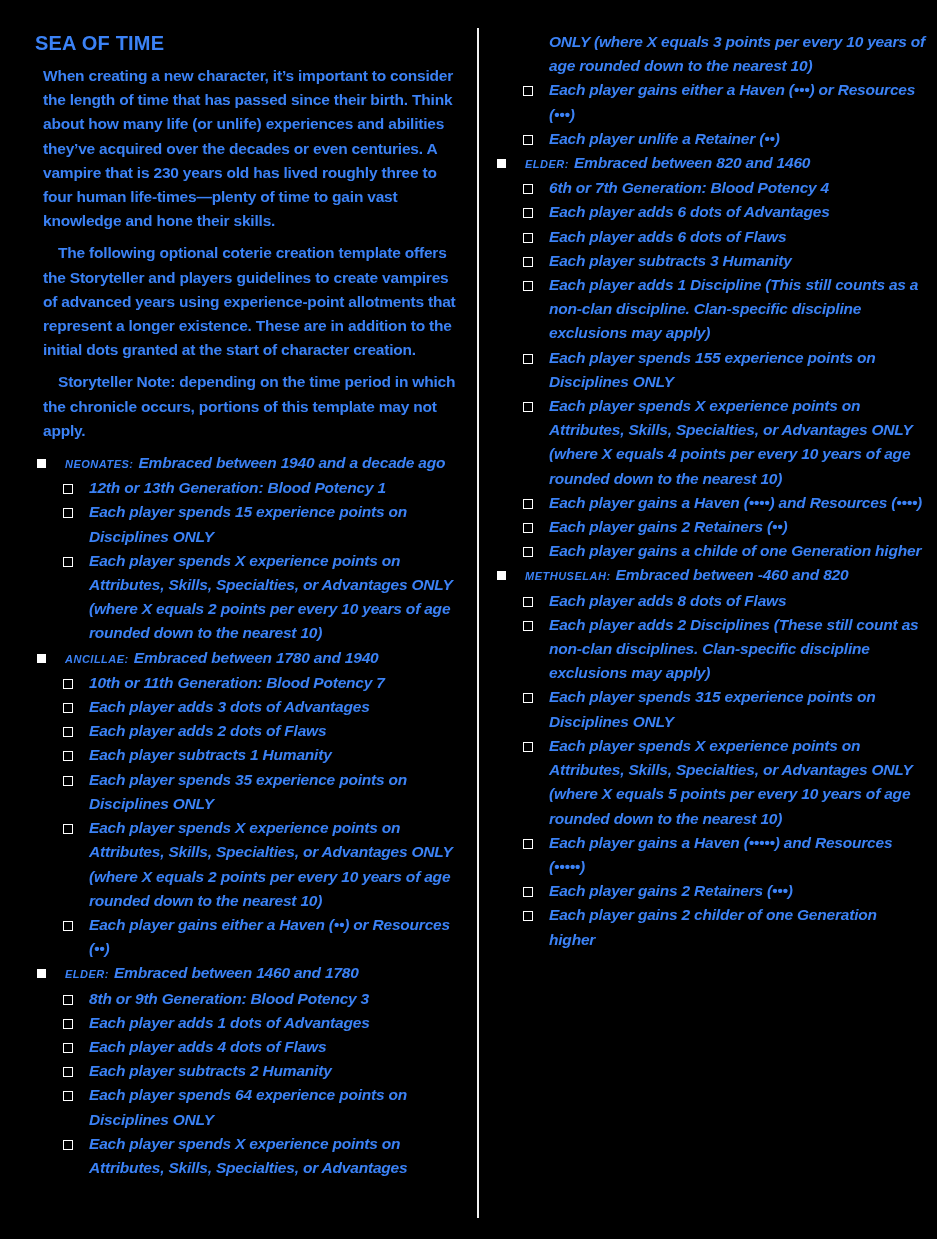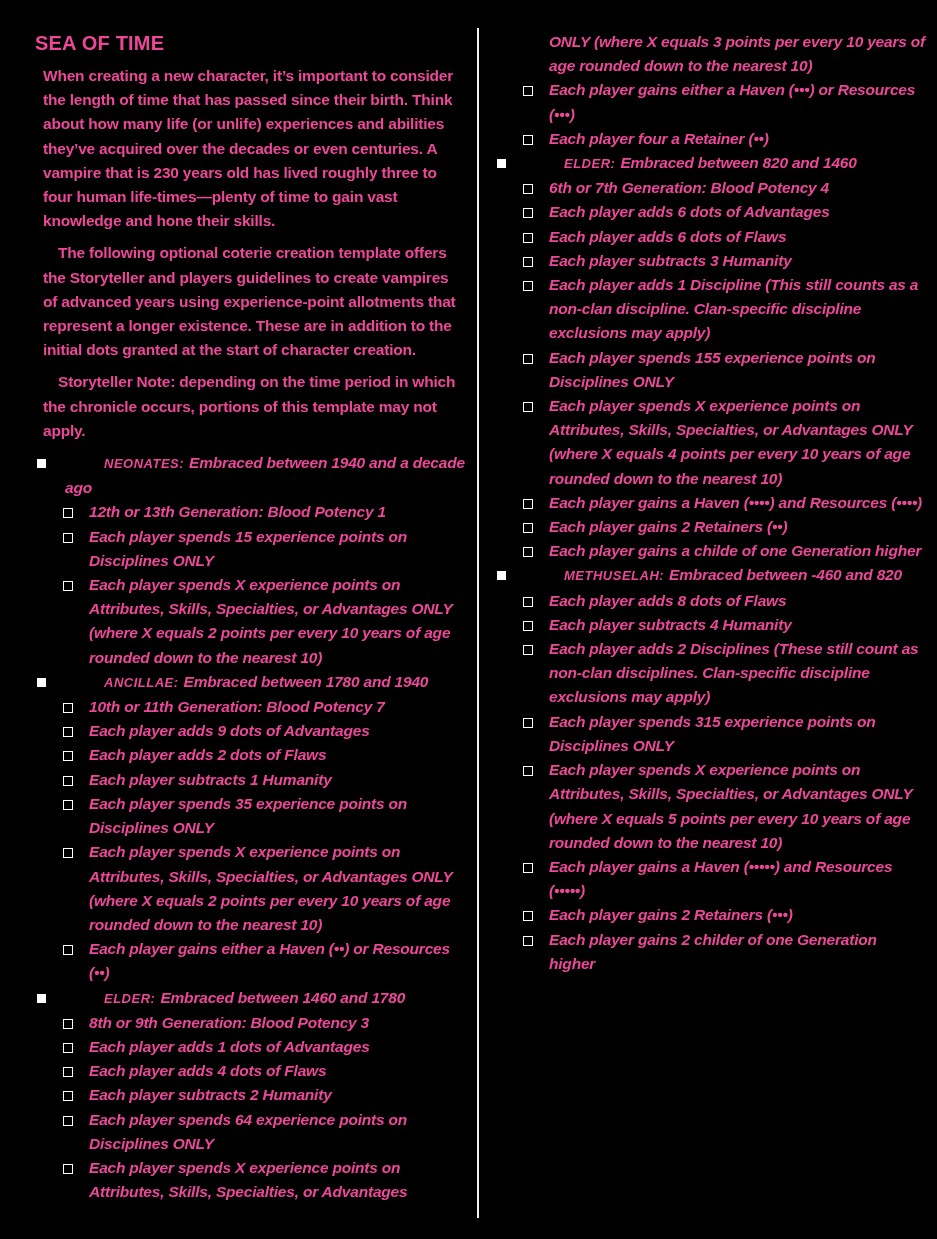--- a/index.html
+++ b/index.html
@@ -6,21 +6,21 @@
   body {
     width: 937px; height: 1239px;
     background: #000000;
     overflow: hidden;
     font-family: "Liberation Sans", sans-serif;
   }
   .page {
     position: relative;
     width: 937px; height: 1239px;
     background: #000000;
-    color: #ec4899;
+    color: #3b82f6;
     font-weight: bold;
   }
   .divider {
     position: absolute;
     left: 477px; top: 28px;
     width: 2px; height: 1190px;
     background: #f2f2f2;
   }
   .col {
     position: absolute;
@@ -51,81 +51,79 @@
   }
   .b2 {
     position: absolute;
     left: 28px; top: 8px;
     width: 10px; height: 10px;
     border: 1.6px solid #ffffff;
     box-sizing: border-box;
     background: transparent;
   }
   .sc {
-    font-size: 13px;
+    font-size: 11px;
     letter-spacing: 0.5px;
     margin-right: 5px;
-    margin-left: 39px;
   }
 </style>
 </head>
 <body>
 
 <div class="page">
   <div class="divider"></div>
 
   <div class="col col-left">
     <h1 class="title">SEA OF TIME</h1>
     <p class="intro">When creating a new character, it’s important to consider the length of time that has passed since their birth. Think about how many life (or unlife) experiences and abilities they’ve acquired over the decades or even centuries. A vampire that is 230 years old has lived roughly three to four human life-times—plenty of time to gain vast knowledge and hone their skills.</p>
     <p class="intro indent">The following optional coterie creation template offers the Storyteller and players guidelines to create vampires of advanced years using experience-point allotments that represent a longer existence. These are in addition to the initial dots granted at the start of character creation.</p>
     <p class="intro indent">Storyteller Note: depending on the time period in which the chronicle occurs, portions of this template may not apply.</p>
     <div class="list" id="list-left">
         <div class="li main"><span class="b1"></span><span class="sc">NEONATES:</span><span>Embraced between 1940 and a decade ago</span></div>
         <div class="li sub"><span class="b2"></span><span>12th or 13th Generation: Blood Potency 1</span></div>
         <div class="li sub"><span class="b2"></span><span>Each player spends 15 experience points on Disciplines ONLY</span></div>
         <div class="li sub"><span class="b2"></span><span>Each player spends X experience points on Attributes, Skills, Specialties, or Advantages ONLY (where X equals 2 points per every 10 years of age rounded down to the nearest 10)</span></div>
         <div class="li main"><span class="b1"></span><span class="sc">ANCILLAE:</span><span>Embraced between 1780 and 1940</span></div>
         <div class="li sub"><span class="b2"></span><span>10th or 11th Generation: Blood Potency 7</span></div>
-        <div class="li sub"><span class="b2"></span><span>Each player adds 9 dots of Advantages</span></div>
+        <div class="li sub"><span class="b2"></span><span>Each player adds 3 dots of Advantages</span></div>
         <div class="li sub"><span class="b2"></span><span>Each player adds 2 dots of Flaws</span></div>
         <div class="li sub"><span class="b2"></span><span>Each player subtracts 1 Humanity</span></div>
         <div class="li sub"><span class="b2"></span><span>Each player spends 35 experience points on Disciplines ONLY</span></div>
         <div class="li sub"><span class="b2"></span><span>Each player spends X experience points on Attributes, Skills, Specialties, or Advantages ONLY (where X equals 2 points per every 10 years of age rounded down to the nearest 10)</span></div>
         <div class="li sub"><span class="b2"></span><span>Each player gains either a Haven (••) or Resources (••)</span></div>
         <div class="li main"><span class="b1"></span><span class="sc">ELDER:</span><span>Embraced between 1460 and 1780</span></div>
         <div class="li sub"><span class="b2"></span><span>8th or 9th Generation: Blood Potency 3</span></div>
         <div class="li sub"><span class="b2"></span><span>Each player adds 1 dots of Advantages</span></div>
         <div class="li sub"><span class="b2"></span><span>Each player adds 4 dots of Flaws</span></div>
         <div class="li sub"><span class="b2"></span><span>Each player subtracts 2 Humanity</span></div>
         <div class="li sub"><span class="b2"></span><span>Each player spends 64 experience points on Disciplines ONLY</span></div>
         <div class="li sub"><span class="b2"></span><span>Each player spends X experience points on Attributes, Skills, Specialties, or Advantages</span></div>
       </div>
   </div>
 
   <div class="col col-right">
     <div class="list" id="list-right">
         <div class="li cont"><span>ONLY (where X equals 3 points per every 10 years of age rounded down to the nearest 10)</span></div>
         <div class="li sub"><span class="b2"></span><span>Each player gains either a Haven (•••) or Resources (•••)</span></div>
-        <div class="li sub"><span class="b2"></span><span>Each player four a Retainer (••)</span></div>
+        <div class="li sub"><span class="b2"></span><span>Each player unlife a Retainer (••)</span></div>
         <div class="li main"><span class="b1"></span><span class="sc">ELDER:</span><span>Embraced between 820 and 1460</span></div>
         <div class="li sub"><span class="b2"></span><span>6th or 7th Generation: Blood Potency 4</span></div>
         <div class="li sub"><span class="b2"></span><span>Each player adds 6 dots of Advantages</span></div>
         <div class="li sub"><span class="b2"></span><span>Each player adds 6 dots of Flaws</span></div>
         <div class="li sub"><span class="b2"></span><span>Each player subtracts 3 Humanity</span></div>
         <div class="li sub"><span class="b2"></span><span>Each player adds 1 Discipline (This still counts as a non-clan discipline. Clan-specific discipline exclusions may apply)</span></div>
         <div class="li sub"><span class="b2"></span><span>Each player spends 155 experience points on Disciplines ONLY</span></div>
         <div class="li sub"><span class="b2"></span><span>Each player spends X experience points on Attributes, Skills, Specialties, or Advantages ONLY (where X equals 4 points per every 10 years of age rounded down to the nearest 10)</span></div>
         <div class="li sub"><span class="b2"></span><span>Each player gains a Haven (••••) and Resources (••••)</span></div>
         <div class="li sub"><span class="b2"></span><span>Each player gains 2 Retainers (••)</span></div>
         <div class="li sub"><span class="b2"></span><span>Each player gains a childe of one Generation higher</span></div>
         <div class="li main"><span class="b1"></span><span class="sc">METHUSELAH:</span><span>Embraced between -460 and 820</span></div>
         <div class="li sub"><span class="b2"></span></div>
         <div class="li sub"><span class="b2"></span></div>
         <div class="li sub"><span class="b2"></span><span>Each player adds 8 dots of Flaws</span></div>
-        <div class="li sub"><span class="b2"></span><span>Each player subtracts 4 Humanity</span></div>
         <div class="li sub"><span class="b2"></span><span>Each player adds 2 Disciplines (These still count as non-clan disciplines. Clan-specific discipline exclusions may apply)</span></div>
         <div class="li sub"><span class="b2"></span><span>Each player spends 315 experience points on Disciplines ONLY</span></div>
         <div class="li sub"><span class="b2"></span><span>Each player spends X experience points on Attributes, Skills, Specialties, or Advantages ONLY (where X equals 5 points per every 10 years of age rounded down to the nearest 10)</span></div>
         <div class="li sub"><span class="b2"></span><span>Each player gains a Haven (•••••) and Resources (•••••)</span></div>
         <div class="li sub"><span class="b2"></span><span>Each player gains 2 Retainers (•••)</span></div>
         <div class="li sub"><span class="b2"></span><span>Each player gains 2 childer of one Generation higher</span></div>
       </div>
   </div>
 </div>
 

